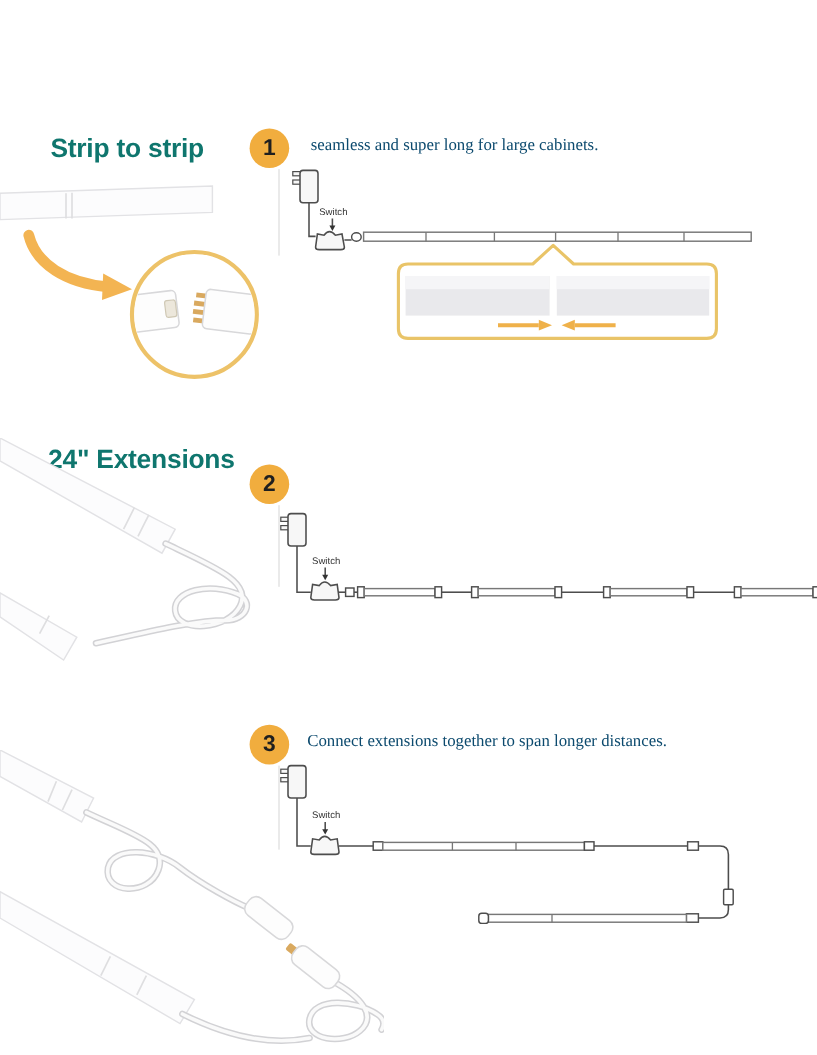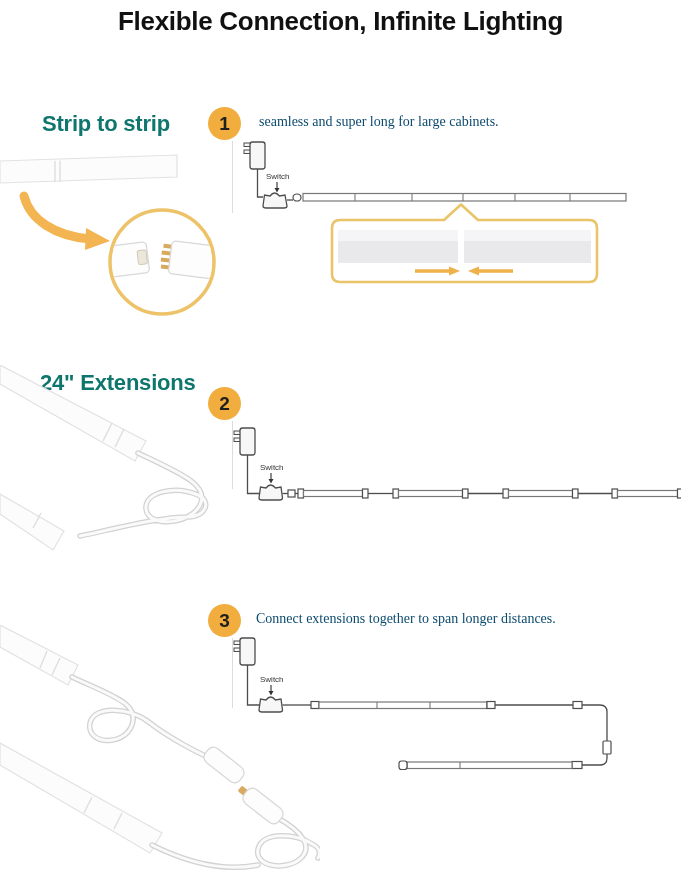--- a/index.html
+++ b/index.html
@@ -46,21 +46,20 @@
   .joint{stroke:#dedee0;stroke-width:1.4;fill:none;}
   .cord-out{stroke:#d2d2d5;stroke-width:5.5;fill:none;stroke-linecap:round;}
   .cord-in{stroke:#fafafa;stroke-width:3;fill:none;stroke-linecap:round;}
   .conn{fill:#fdfdfd;stroke:#d8d8da;stroke-width:1.3;}
 </style>
 </head>
 <body>
 
 <div class="canvas">
 
-  <h1 class="page-title">Flexible Connection, Infinite Lighting</h1>
 
   <h2 class="section-heading h1">Strip to strip</h2>
   <div class="step-badge b1">
     <span>1</span>
   </div>
   <div class="desc d1">seamless and super long for large cabinets.</div>
   <div class="vline vl1"></div>
 
   <svg class="photo" width="232" height="172" viewBox="0 0 232 172" style="left:0;top:148px;">
     <polygon class="photo-bar" points="0,13 177,7 177,29 0,35"></polygon>

